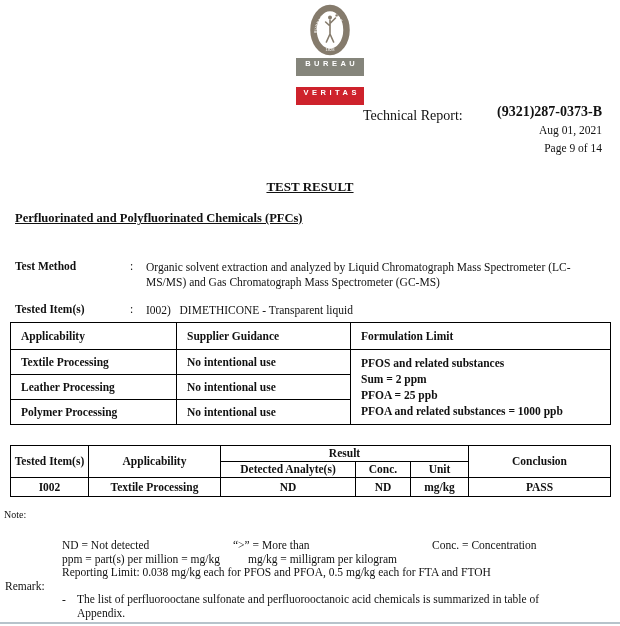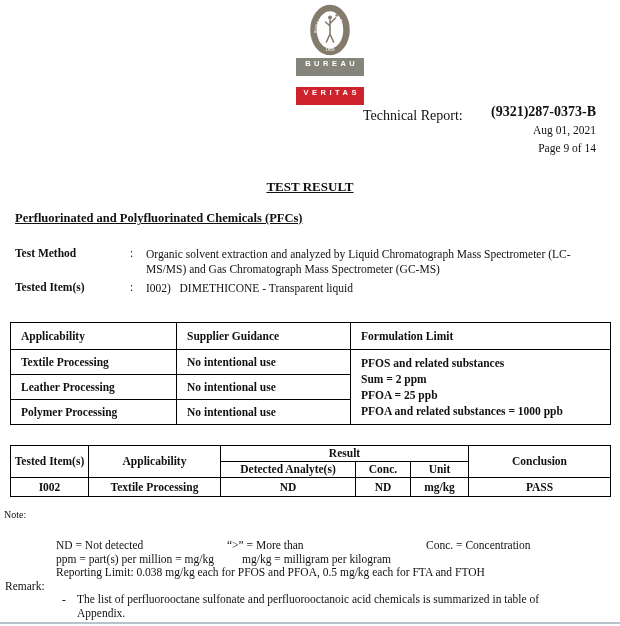--- a/index.html
+++ b/index.html
@@ -10,34 +10,34 @@
   .logo{position:absolute;top:4px;left:296px;width:68px;}
   .logo svg{display:block;margin:0 auto;}
   .bar{height:18px;line-height:12px;text-align:center;color:#fff;
        font-family:"Liberation Sans",sans-serif;font-weight:700;font-size:7.5px;
        letter-spacing:3.5px;text-indent:3.5px;}
   .bar-bureau{background:#85857B;margin-top:2px;}
   .bar-veritas{background:#CE222C;margin-top:11px;}
 
   
   .hdr-label{position:absolute;top:108px;left:363px;font-size:14px;}
-  .hdr-right{position:absolute;top:102px;right:24px;text-align:right;}
+  .hdr-right{position:absolute;top:102px;right:18px;text-align:right;}
   .hdr-number{font-weight:700;font-size:14px;line-height:19px;}
   .hdr-date,.hdr-page{font-size:11.5px;line-height:18px;}
 
   
   .doc-title{position:absolute;top:179px;left:0;width:100%;text-align:center;
              font-weight:700;font-size:13px;}
   .doc-title span{text-decoration:underline;}
   .section-heading{position:absolute;top:211px;left:15px;font-weight:700;
                    font-size:12.5px;text-decoration:underline;}
 
   
   .testinfo{position:absolute;top:247px;left:15px;width:594px;font-size:11.5px;}
-  .ti-row{display:flex;margin-bottom:4px;}
+  .ti-row{display:flex;margin-bottom:4px;margin-top:13px;}
   .ti-label{width:115px;flex:none;font-weight:700;}
   .ti-colon{width:16px;flex:none;}
   .ti-value{flex:1;line-height:15px;}
 
   
   table{border-collapse:collapse;table-layout:fixed;}
   .tbl1{position:absolute;top:322px;left:10px;}
   .tbl1 table{width:600px;}
   .tbl1 th,.tbl1 td{border:1.5px solid #000;font-size:11.5px;font-weight:700;
                     text-align:left;padding:0 2px 0 10px;}
@@ -46,21 +46,21 @@
   .fl-cell div{line-height:16px;}
 
   .tbl2{position:absolute;top:445px;left:10px;}
   .tbl2 table{width:600px;}
   .tbl2 th,.tbl2 td{border:1.5px solid #000;font-size:11.5px;text-align:center;padding:0 2px;}
   .tbl2 th{font-weight:700;height:15px;line-height:13px;}
   .tbl2 td{height:18px;font-weight:700;}
 
   
   .note-label{position:absolute;top:509px;left:4px;font-size:10px;}
-  .defs{position:absolute;top:539px;left:56px;width:548px;font-size:11.5px;}
+  .defs{position:absolute;top:539px;left:62px;width:548px;font-size:11.5px;}
   .def-line{position:relative;height:13.5px;line-height:13.5px;white-space:nowrap;}
   .pos-b{position:absolute;top:0;}
   .defs .c2{left:171px;} .defs .c3{left:370px;} .defs .c2b{left:186px;}
   .remark-label{position:absolute;top:580px;left:5px;font-size:11.5px;}
   .remark-item{position:absolute;top:593px;left:62px;width:486px;display:flex;
                font-size:11.5px;line-height:13.5px;}
   .remark-dash{flex:none;width:15px;}
   .remark-text{flex:1;}
 
   .bottom-line{position:absolute;top:622px;left:0;width:620px;height:2px;background:#b7c3cb;}

